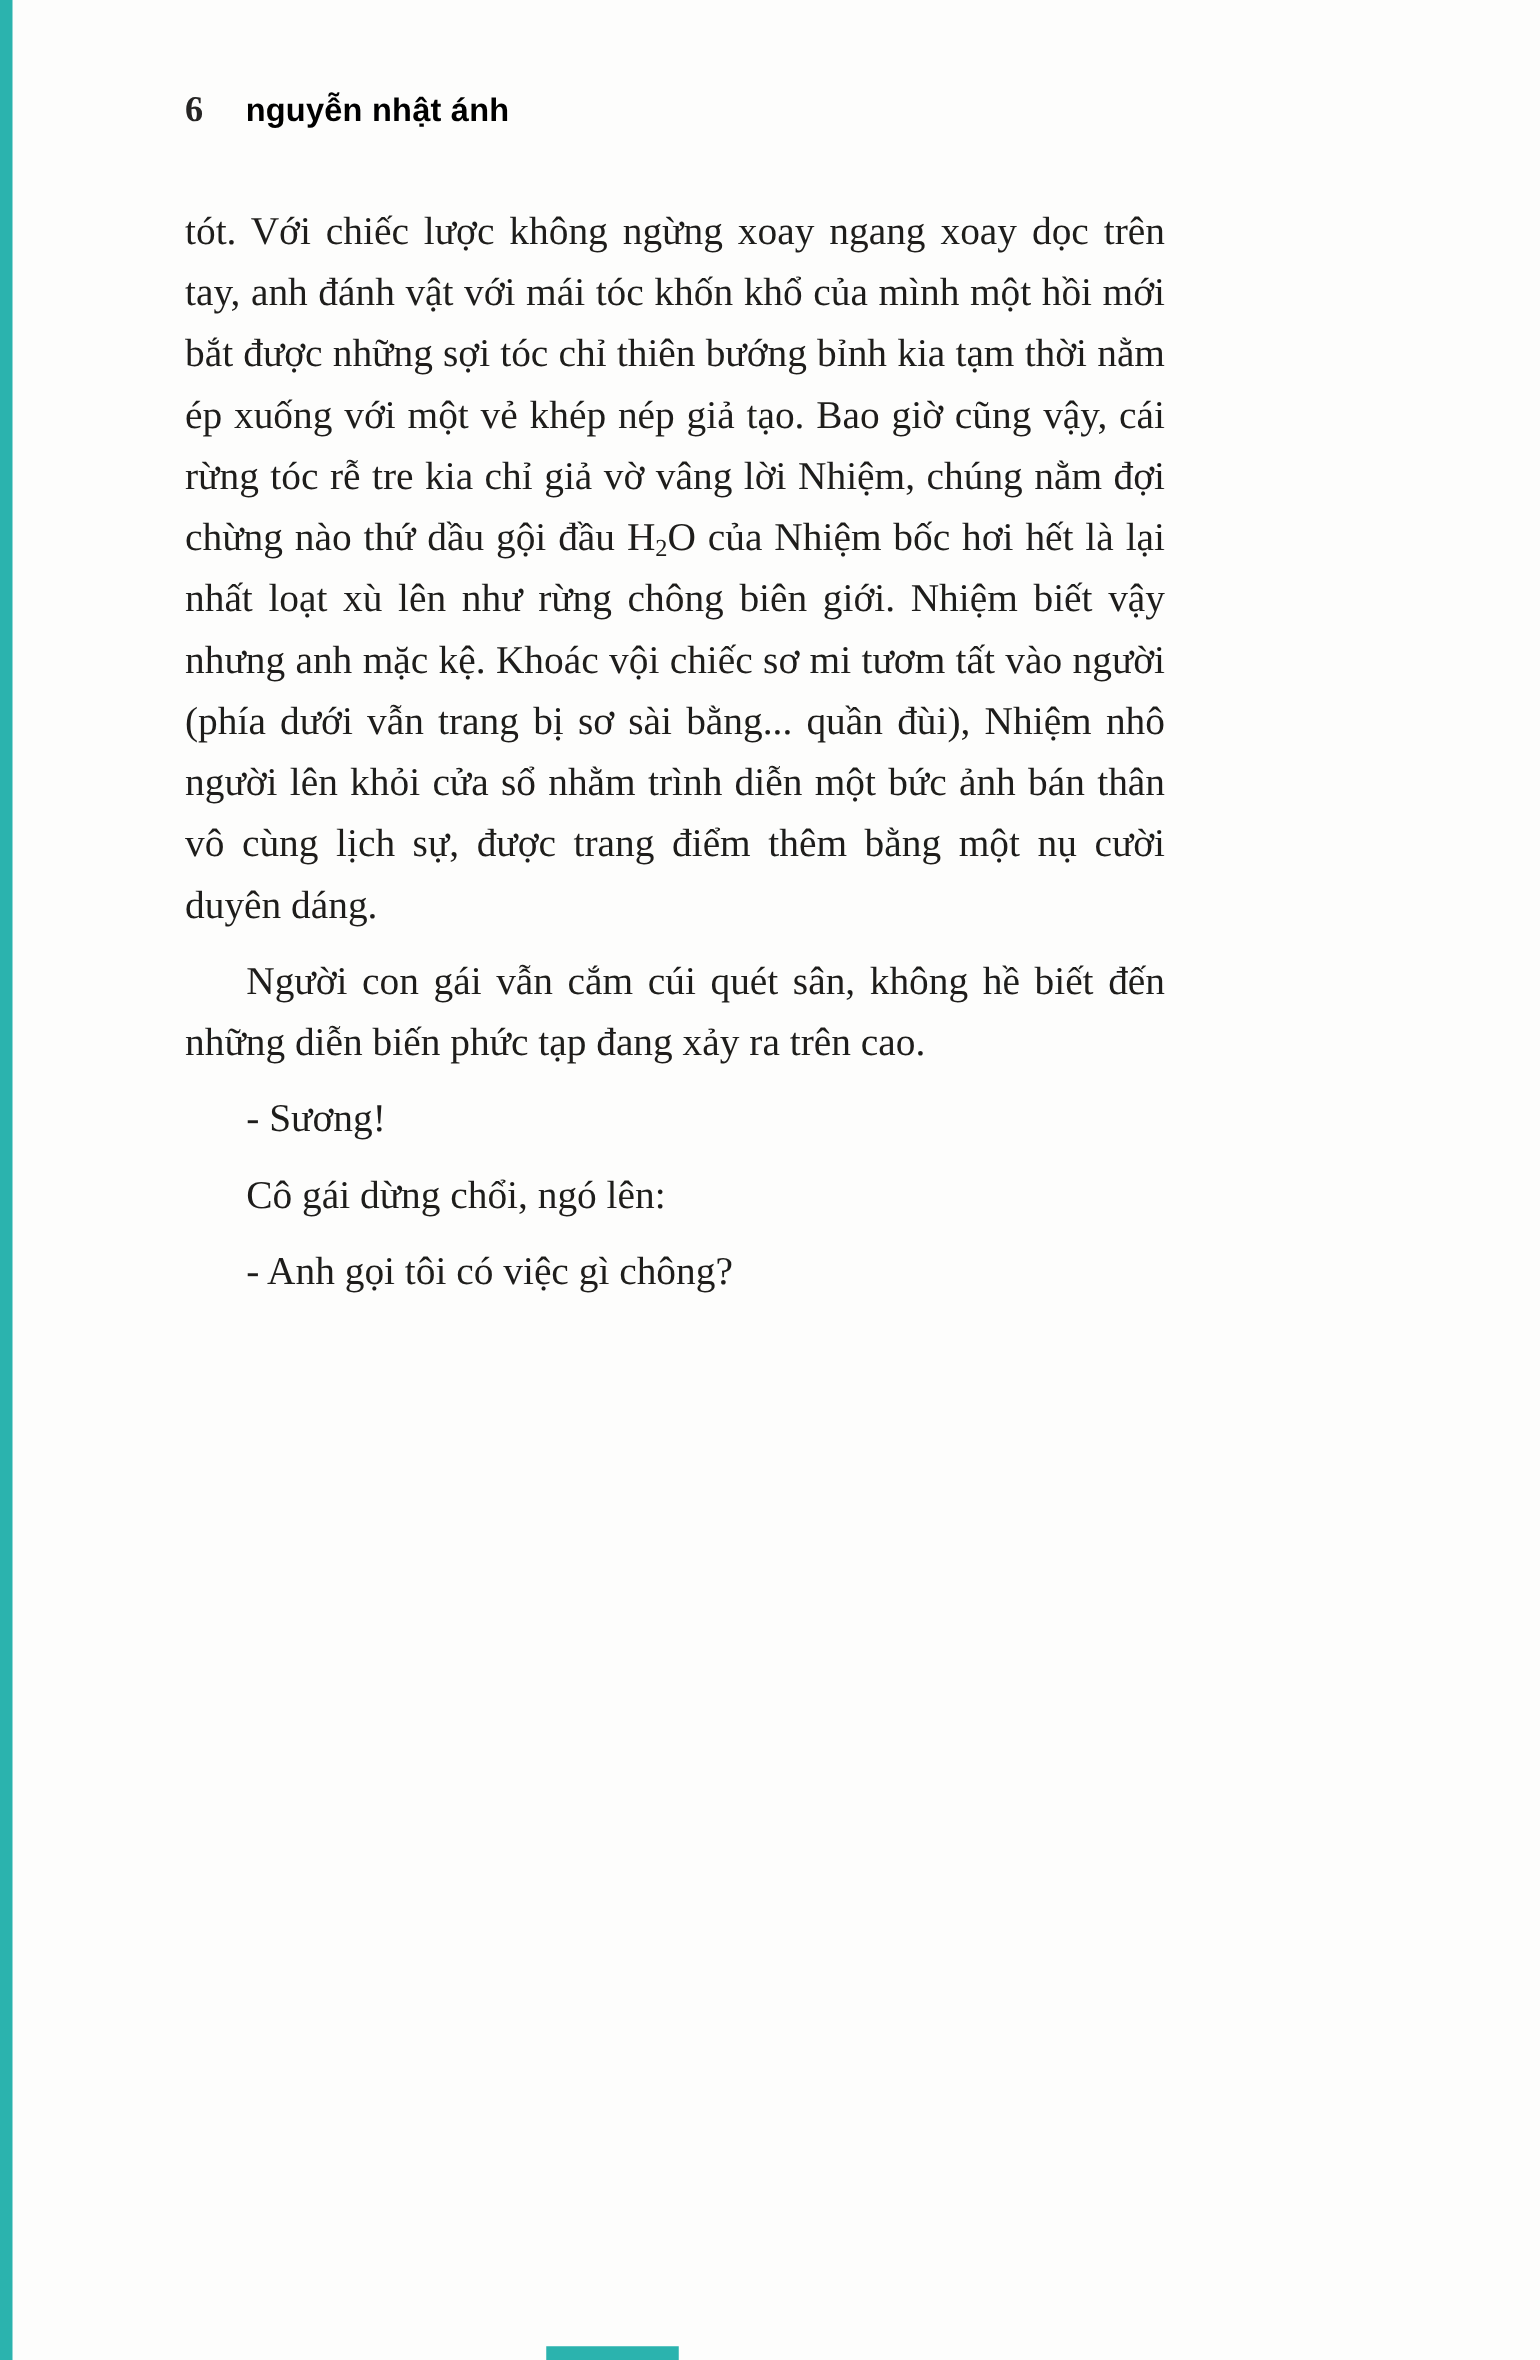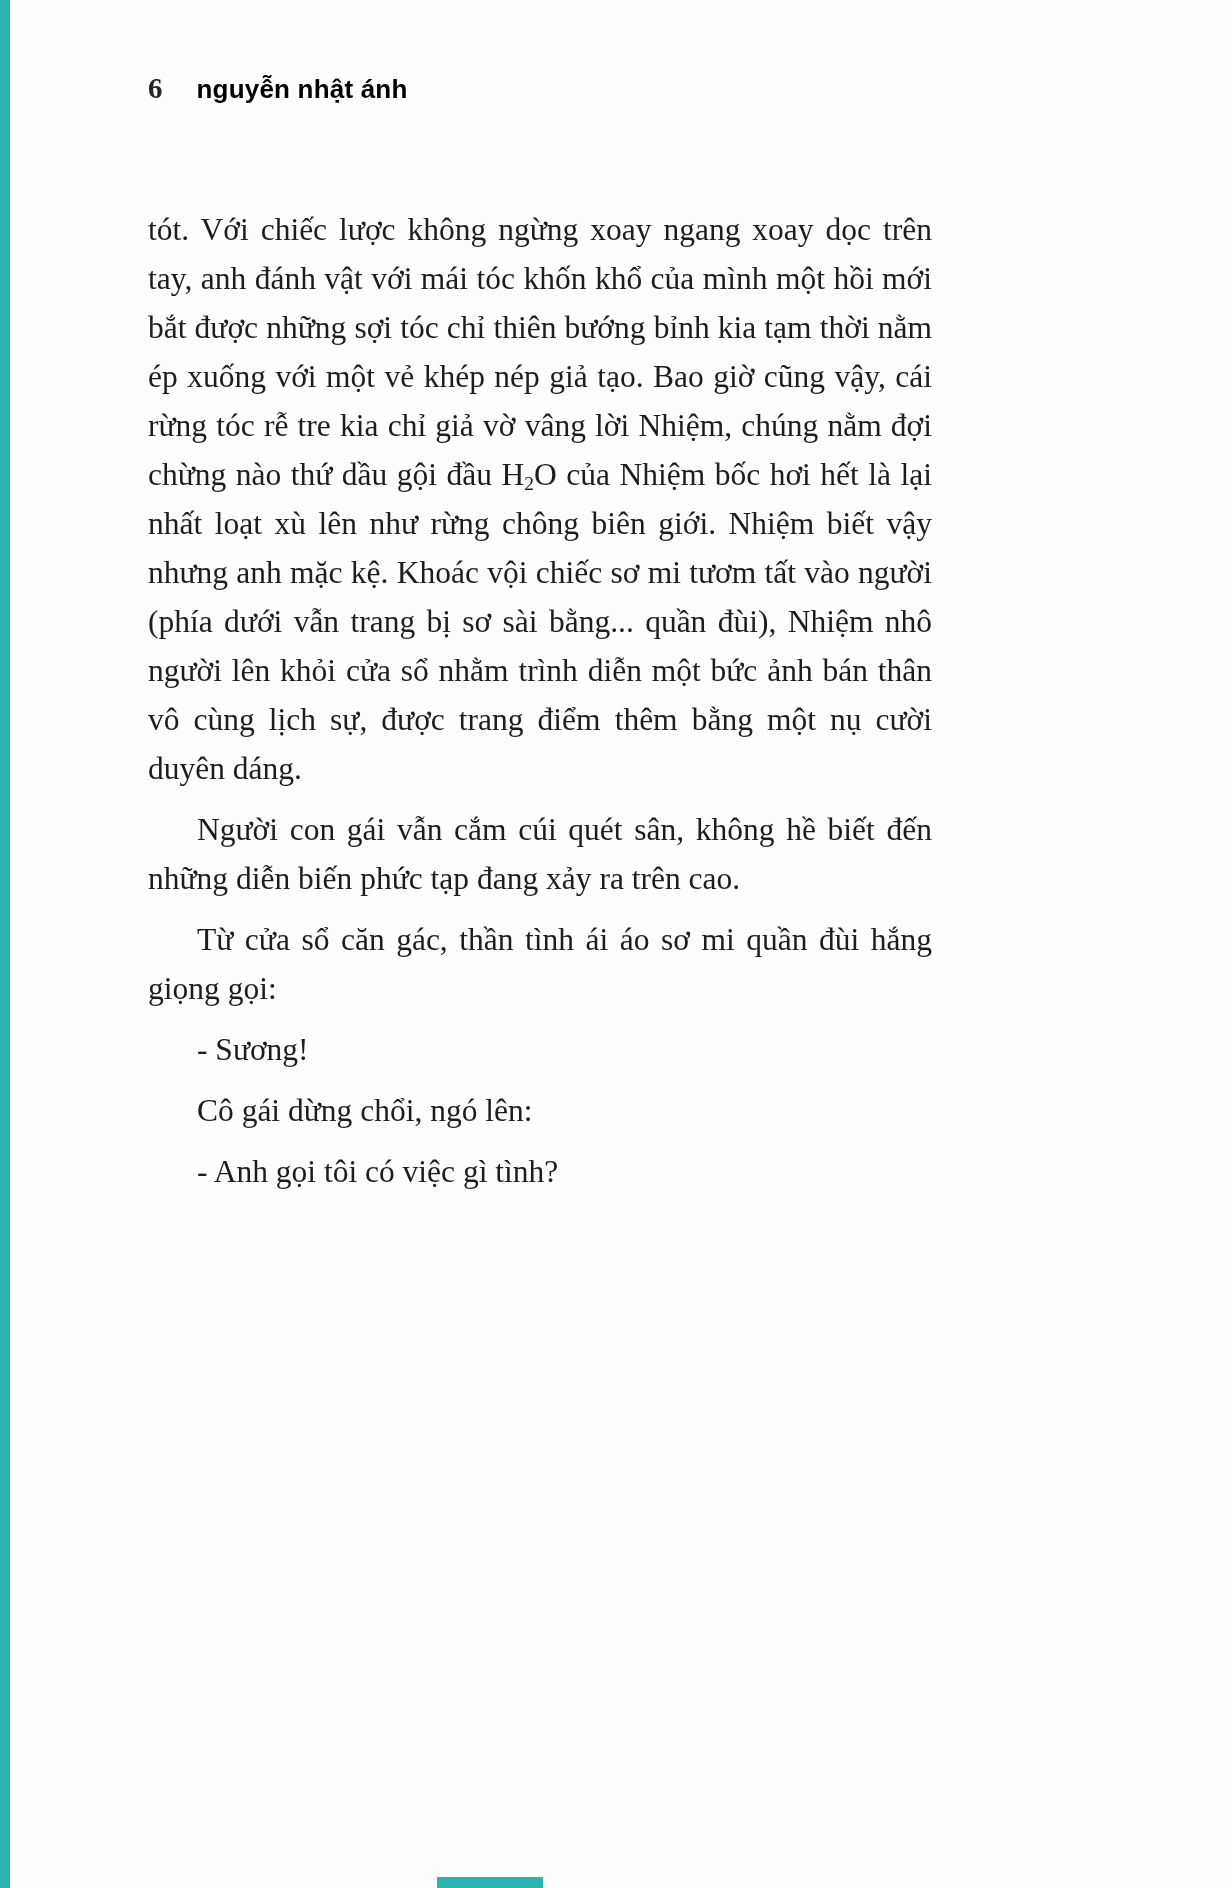--- a/index.html
+++ b/index.html
@@ -55,21 +55,20 @@
     letter-spacing: 0.2px;
   }
   .body-text {
     position: absolute;
     top: 160px;
     left: 148px;
     width: 784px;
     font-size: 31.5px;
     line-height: 49px;
     text-align: justify;
-    margin-top: 45px;
   }
   .body-text p {
     margin: 0 0 12px 0;
     text-indent: 49px;
   }
   .body-text p.first {
     text-indent: 0;
   }
   .body-text sub {
     font-size: 0.62em;
@@ -85,21 +84,20 @@
   <div class="accent-stripe"></div>
 
   <div class="header">
     <span class="page-num">6</span>
     <span class="author">nguyễn nhật ánh</span>
   </div>
 
   <div class="body-text">
     <p class="first"><span>tót. Với chiếc lược không ngừng xoay ngang xoay dọc trên tay, anh đánh vật với mái tóc khốn khổ của mình một hồi mới bắt được những sợi tóc chỉ thiên bướng bỉnh kia tạm thời nằm ép xuống với một vẻ khép nép giả tạo. Bao giờ cũng vậy, cái rừng tóc rễ tre kia chỉ giả vờ vâng lời Nhiệm, chúng nằm đợi chừng nào thứ dầu gội đầu H</span><sub>2</sub><span>O của Nhiệm bốc hơi hết là lại nhất loạt xù lên như rừng chông biên giới. Nhiệm biết vậy nhưng anh mặc kệ. Khoác vội chiếc sơ mi tươm tất vào người (phía dưới vẫn trang bị sơ sài bằng... quần đùi), Nhiệm nhô người lên khỏi cửa sổ nhằm trình diễn một bức ảnh bán thân vô cùng lịch sự, được trang điểm thêm bằng một nụ cười duyên dáng.</span></p>
     <p>Người con gái vẫn cắm cúi quét sân, không hề biết đến những diễn biến phức tạp đang xảy ra trên cao.</p>
-    <p>Từ cửa sổ căn gác, thần tình ái áo sơ mi quần đùi hắng giọng gọi:</p>
     <p>- Sương!</p>
     <p>Cô gái dừng chổi, ngó lên:</p>
-    <p>- Anh gọi tôi có việc gì tình?</p>
+    <p>- Anh gọi tôi có việc gì chông?</p>
   </div>
 
   <div class="footer-bar"></div>
 
 </div>
 
 </body></html>

